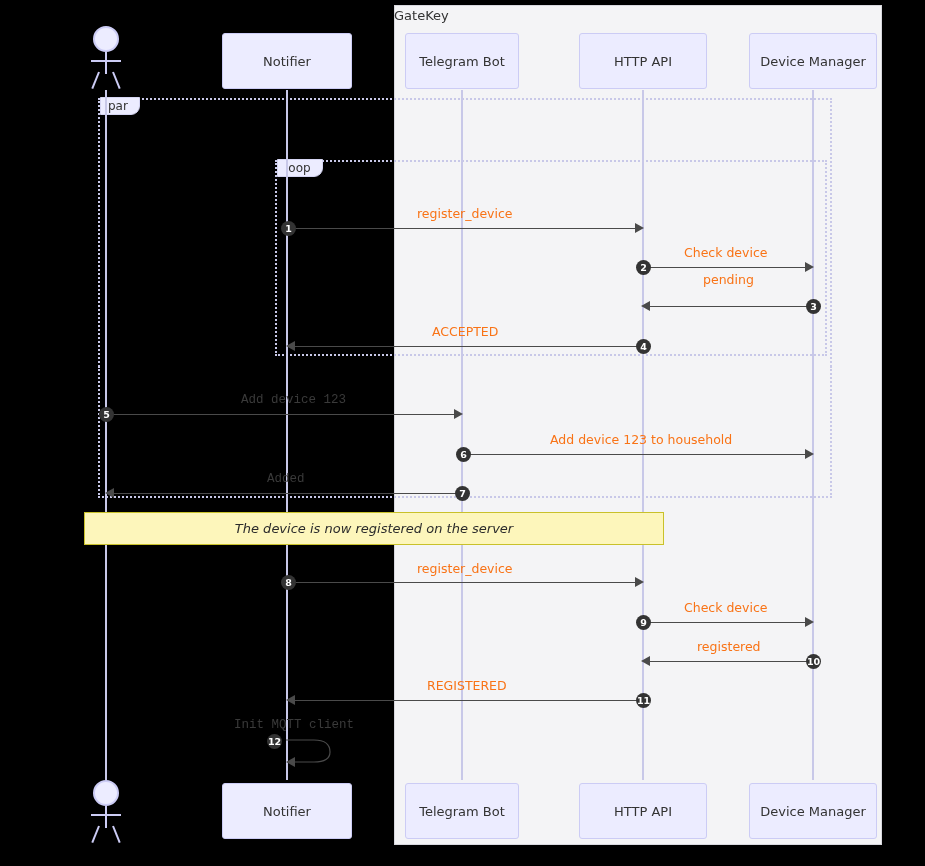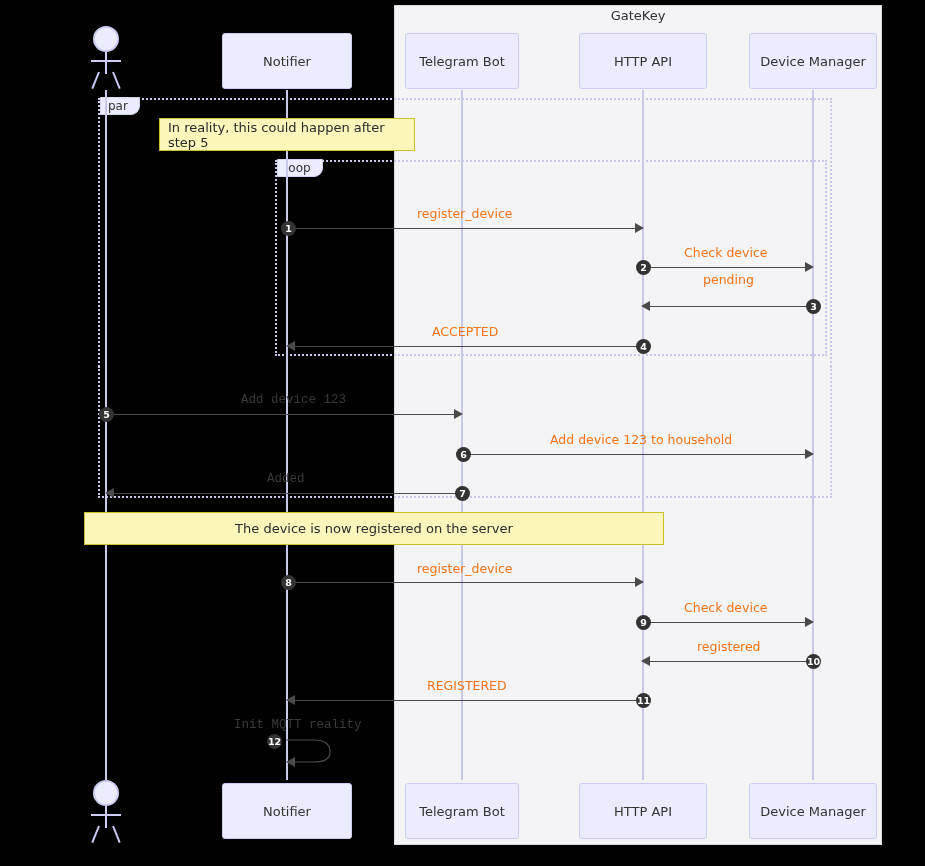--- a/index.html
+++ b/index.html
@@ -2,21 +2,21 @@
 <html><head>
 <meta charset="utf-8">
 <style>
   html,body{margin:0;padding:0;background:#000;}
   #stage{position:relative;width:925px;height:866px;background:#000;
     font-family:"DejaVu Sans","Liberation Sans",sans-serif;overflow:hidden;}
 
   
   .group-box{position:absolute;left:394px;top:5px;width:488px;height:840px;
     background:#f4f4f6;border:1px solid #d8d8de;box-sizing:border-box;}
-  .group-title{position:absolute;left:394px;top:8px;width:488px;text-align:center;
+  .group-title{position:absolute;left:394px;top:8px;width:488px;
     font-size:13px;color:#333;}
 
   
   .pbox{position:absolute;background:#ececff;border:1px solid #ccccf5;border-radius:3px;
     box-sizing:border-box;display:flex;align-items:center;justify-content:center;
     font-size:13px;color:#333;}
 
   
   .lifeline{position:absolute;width:2px;background:#c8c8e8;}
 
@@ -31,21 +31,21 @@
     border:2px dotted #c8c8e8;background:transparent;}
   .frame-label{position:absolute;background:#ececff;border:1px solid #d5d5f2;
     font-size:12px;color:#333;padding:1px 10px 2px 7px;box-sizing:border-box;
     border-bottom-right-radius:9px;}
   .frame-cond{position:absolute;font-size:12px;color:#333;text-align:center;}
 
   
   .note{position:absolute;background:#fdf6bb;border:1px solid #c9c12a;
     box-sizing:border-box;display:flex;align-items:center;
     font-size:13px;color:#2b2b2b;}
-  .note.center{justify-content:center;}
+  .note.center{justify-content:center;font-style:italic;}
   .note.left{justify-content:flex-start;padding-left:8px;}
 
   
   .msg-line{position:absolute;height:1px;background:#4a4a4a;}
   .msg-label{position:absolute;font-size:12.5px;color:#d0d0d0;white-space:nowrap;}
   .msg-label.dim{color:#3a3a3a;font-family:Liberation Mono, monospace;}
   .msg-label.ongray{color:#f97316;}
   .arrowhead{position:absolute;width:0;height:0;}
   .arrow-r{border-top:5px solid transparent;border-bottom:5px solid transparent;
     border-left:9px solid #4a4a4a;}
@@ -90,23 +90,20 @@
   <div class="pbox" style="left:405px;top:33px;width:114px;height:56px;">
     <span>Telegram Bot</span>
   </div>
   <div class="pbox" style="left:579px;top:33px;width:128px;height:56px;">
     <span>HTTP API</span>
   </div>
   <div class="pbox" style="left:749px;top:33px;width:128px;height:56px;">
     <span>Device Manager</span>
   </div>
 
-  <div class="note left" style="left:159px;top:118px;width:256px;height:33px;">
-    <span>In reality, this could happen after step 5</span>
-  </div>
 
   <div class="msg-label ongray" style="left:417px;top:206px;">register_device</div>
   <div class="msg-line" style="left:288px;top:228px;width:354px;"></div>
   <div class="arrowhead arrow-r" style="left:635px;top:223px;"></div>
   <div class="badge" style="left:281px;top:221px;">1</div>
 
   <div class="msg-label ongray" style="left:684px;top:245px;">Check device</div>
   <div class="msg-line" style="left:644px;top:267px;width:168px;"></div>
   <div class="arrowhead arrow-r" style="left:805px;top:262px;"></div>
   <div class="badge" style="left:636px;top:260px;">2</div>
@@ -155,21 +152,21 @@
   <div class="msg-label ongray" style="left:697px;top:639px;">registered</div>
   <div class="msg-line" style="left:643px;top:661px;width:170px;"></div>
   <div class="arrowhead arrow-l" style="left:641px;top:656px;"></div>
   <div class="badge" style="left:806px;top:654px;">10</div>
 
   <div class="msg-label ongray" style="left:427px;top:678px;">REGISTERED</div>
   <div class="msg-line" style="left:288px;top:700px;width:355px;"></div>
   <div class="arrowhead arrow-l" style="left:286px;top:695px;"></div>
   <div class="badge" style="left:636px;top:693px;">11</div>
 
-  <div class="msg-label dim" style="left:234px;top:718px;">Init MQTT reality</div>
+  <div class="msg-label dim" style="left:234px;top:718px;">Init MQTT client</div>
   <svg class="selfloop" style="left:284px;top:736px;" width="50" height="30">
     <path d="M2,4 L30,4 Q46,4 46,16 Q46,26 30,26 L8,26" fill="none" stroke="#4a4a4a" stroke-width="1.2"></path>
   </svg>
   <div class="arrowhead arrow-l" style="left:286px;top:757px;"></div>
   <div class="badge" style="left:267px;top:734px;">12</div>
 
   <div class="actor" style="left:88px;top:780px;width:36px;height:64px;">
     <div class="actor-head" style="left:5px;top:0;"></div>
     <div class="actor-line" style="left:17px;top:26px;width:2px;height:22px;"></div>
     <div class="actor-line" style="left:3px;top:34px;width:30px;height:2px;"></div>

